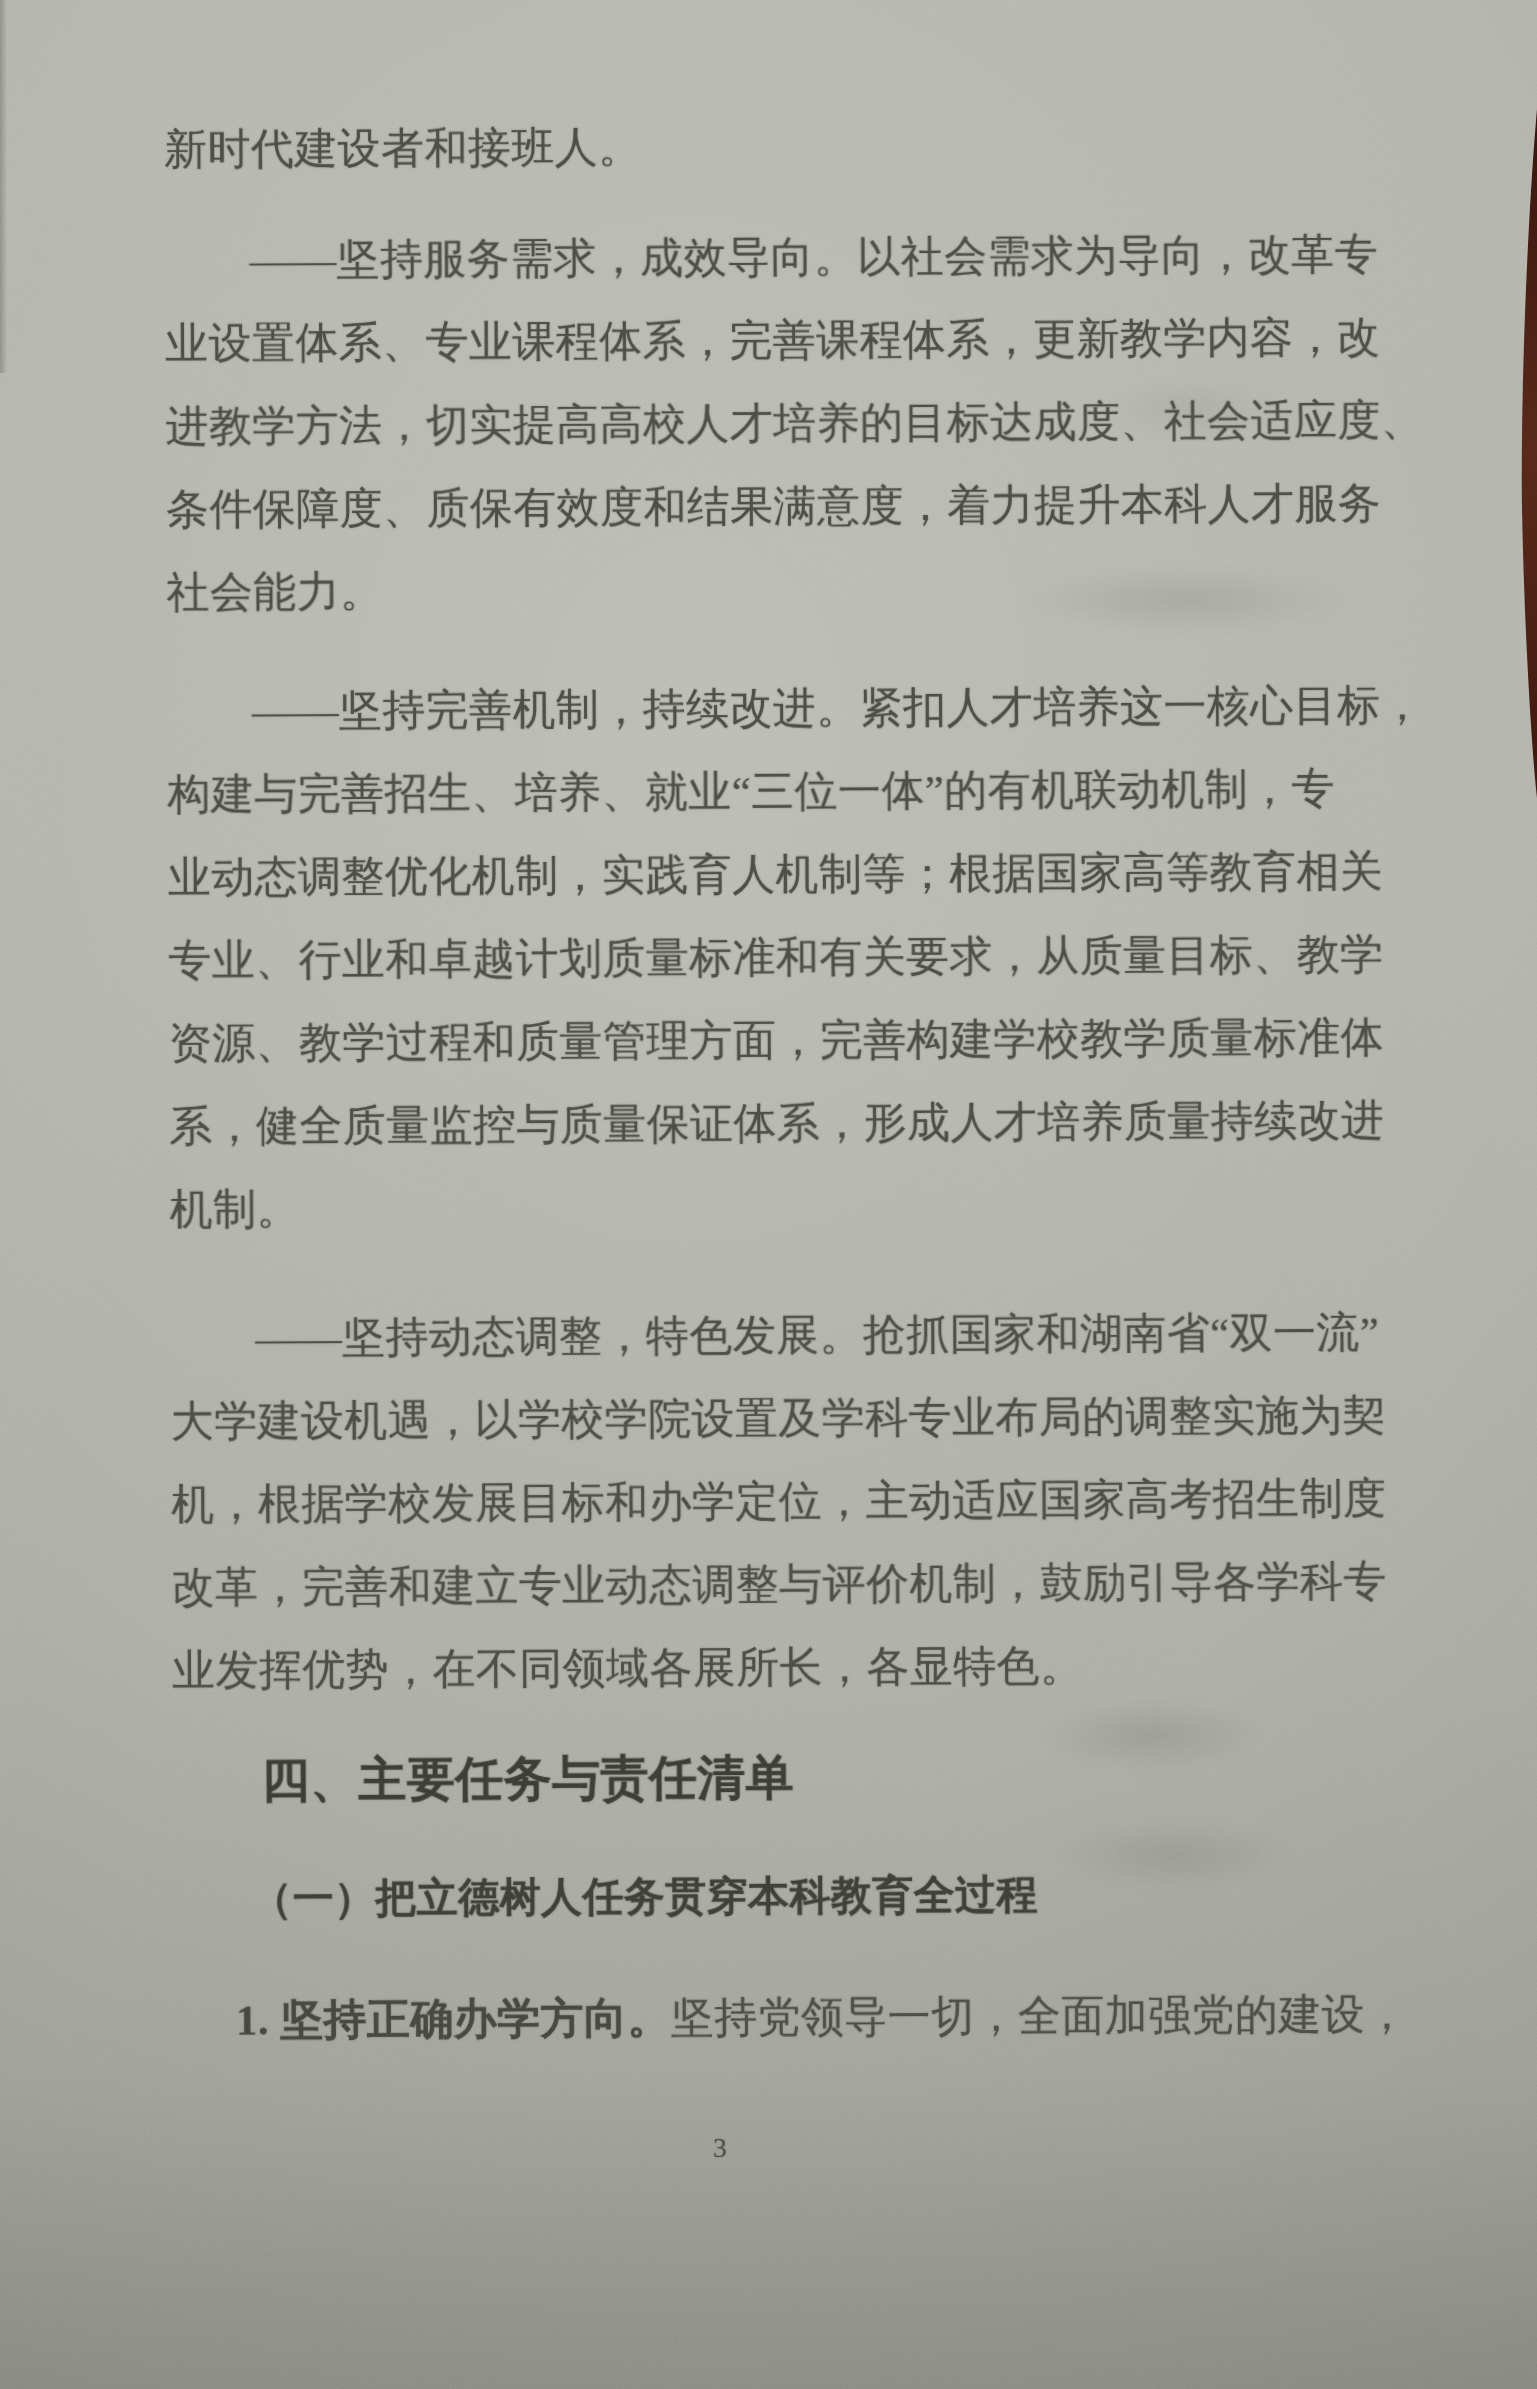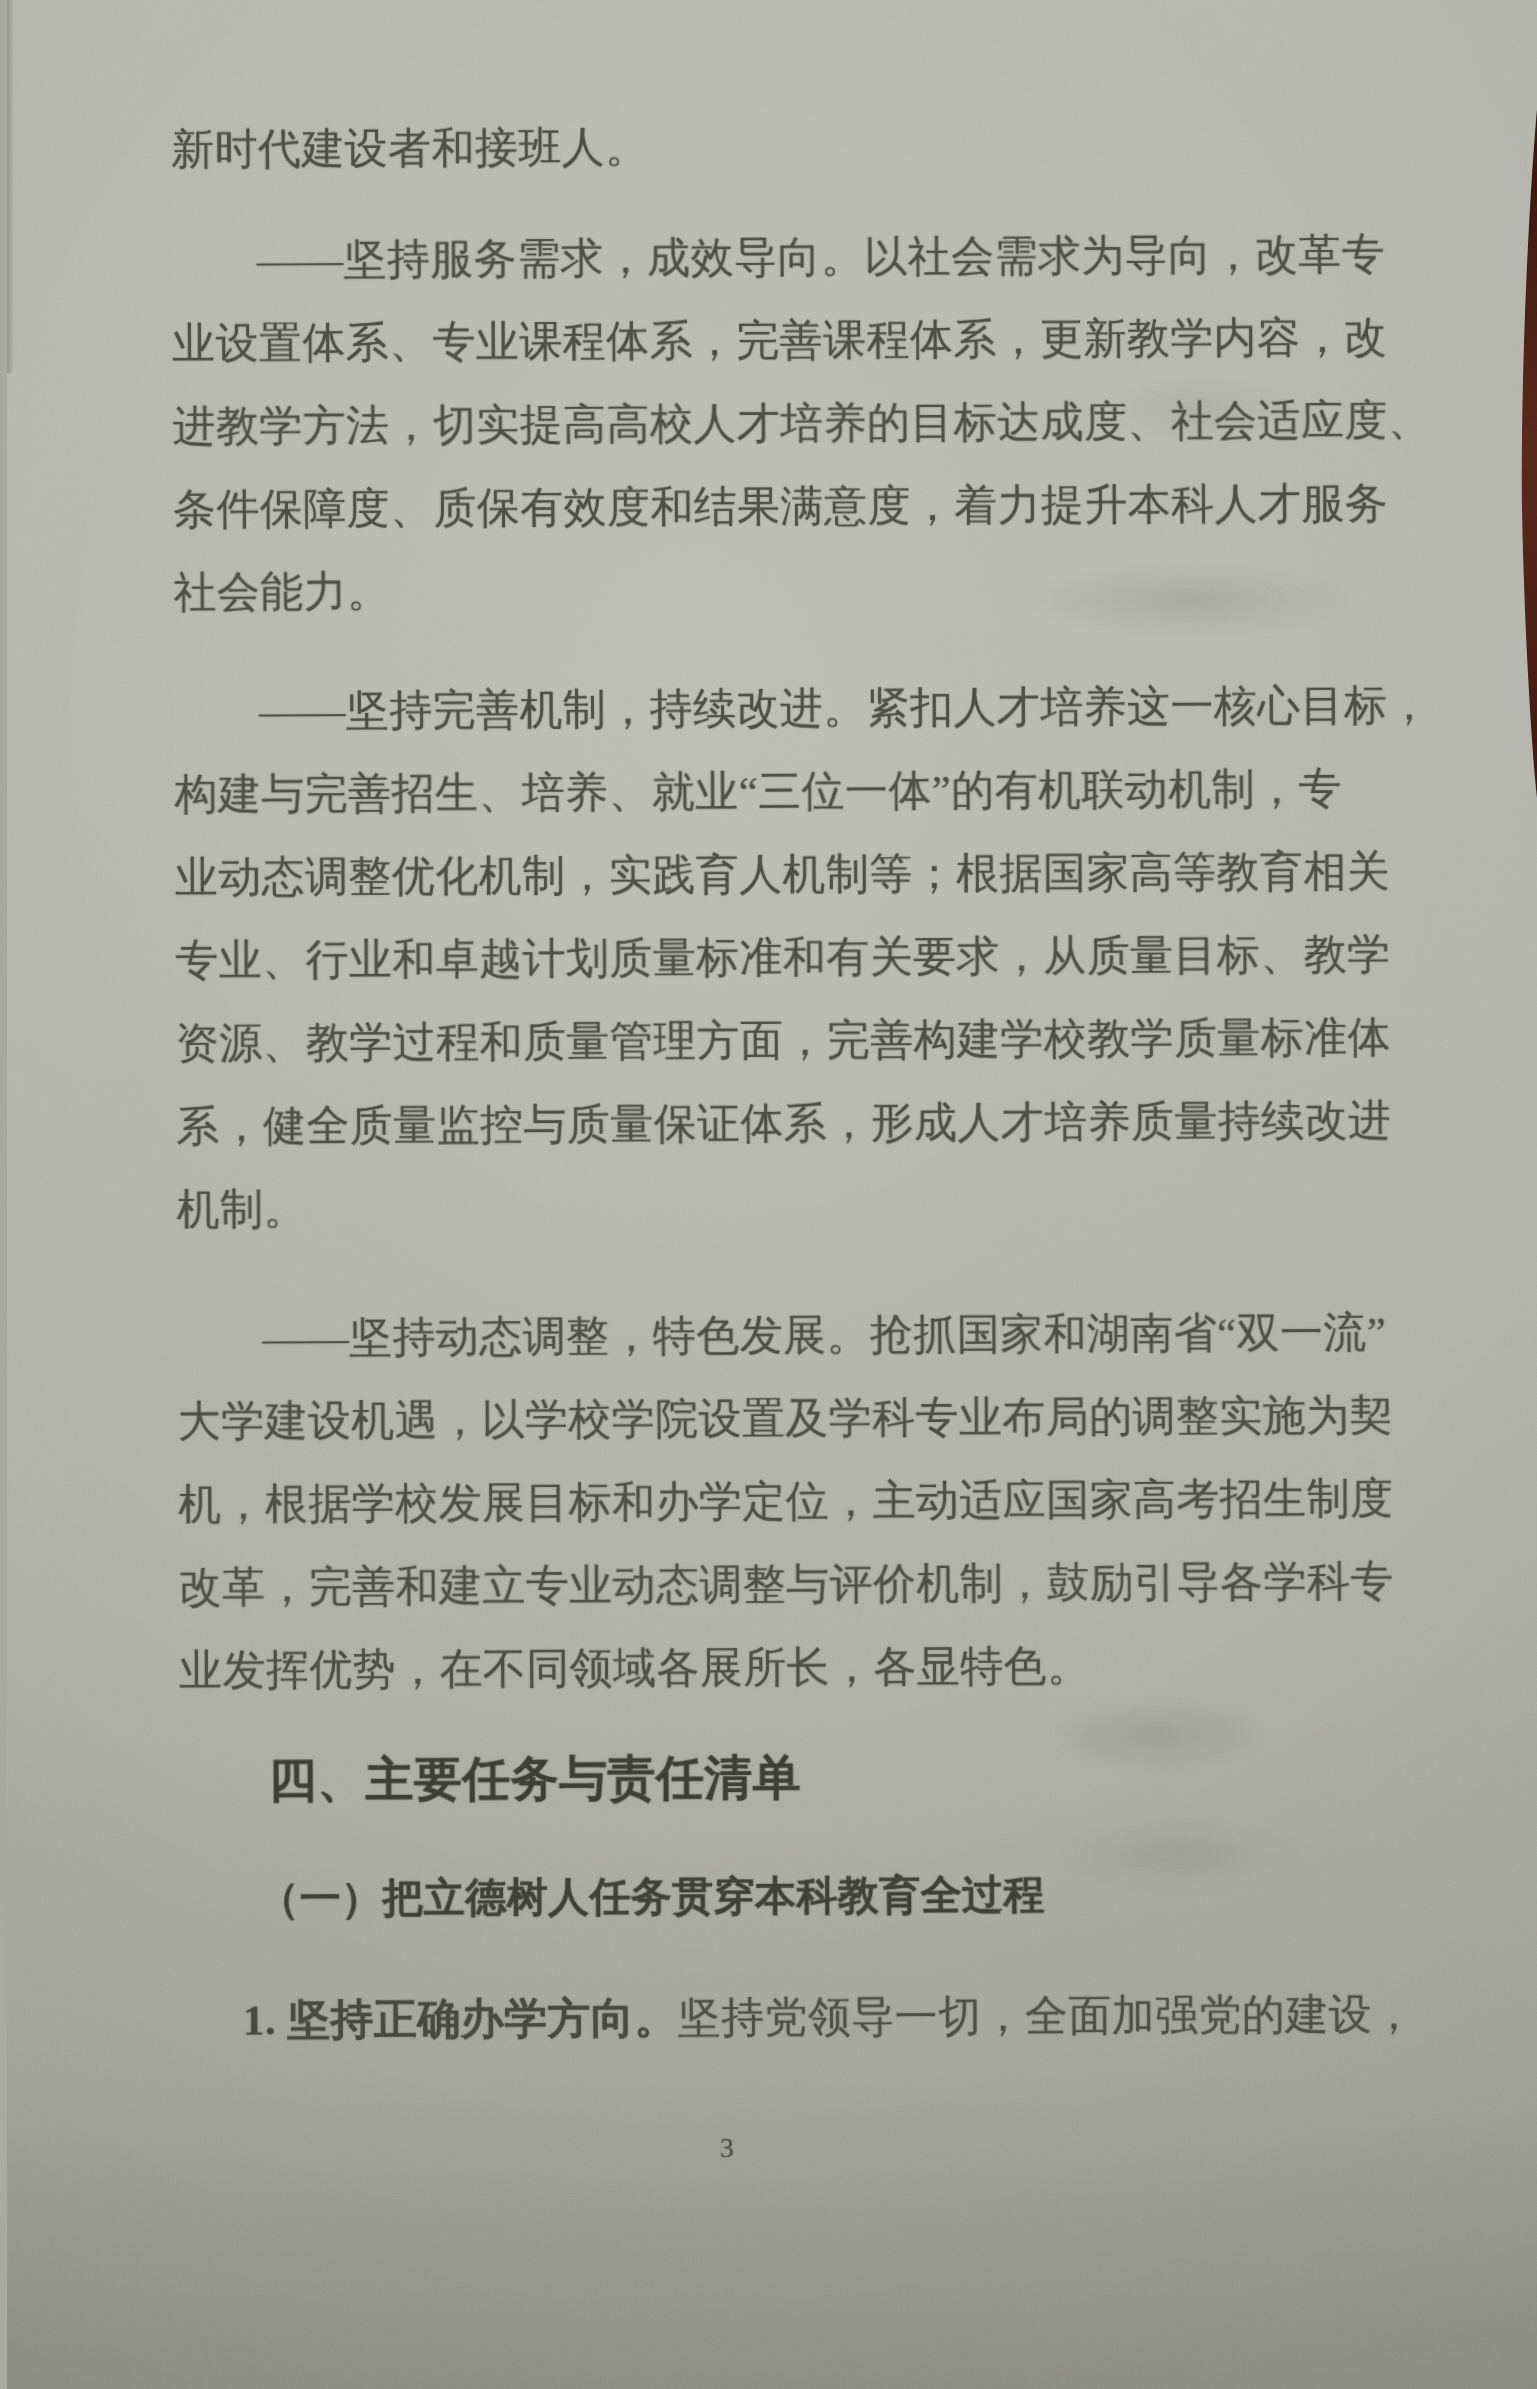--- a/index.html
+++ b/index.html
@@ -1,21 +1,21 @@
 <!DOCTYPE html>
 <html style="font-size:14.2px"><head>
 <meta charset="utf-8">
 <style>
   html,body{margin:0;padding:0;}
   body{
     width:1538px;height:2389px;overflow:hidden;position:relative;
     background:#a8a9a1;
     font-family:"Liberation Serif","DejaVu Serif",serif;
   }
-  .photo{position:absolute;inset:0;overflow:hidden;margin-left:7px;}
+  .photo{position:absolute;inset:0;overflow:hidden;}
   
   .paper{
     position:absolute;inset:0;
     background:
       radial-gradient(125% 95% at 45% 30%,
         rgba(255,255,255,0.12) 0%,
         rgba(255,255,255,0.04) 30%,
         rgba(0,0,0,0.00) 48%,
         rgba(0,0,0,0.07) 78%,
         rgba(0,0,0,0.14) 100%),

